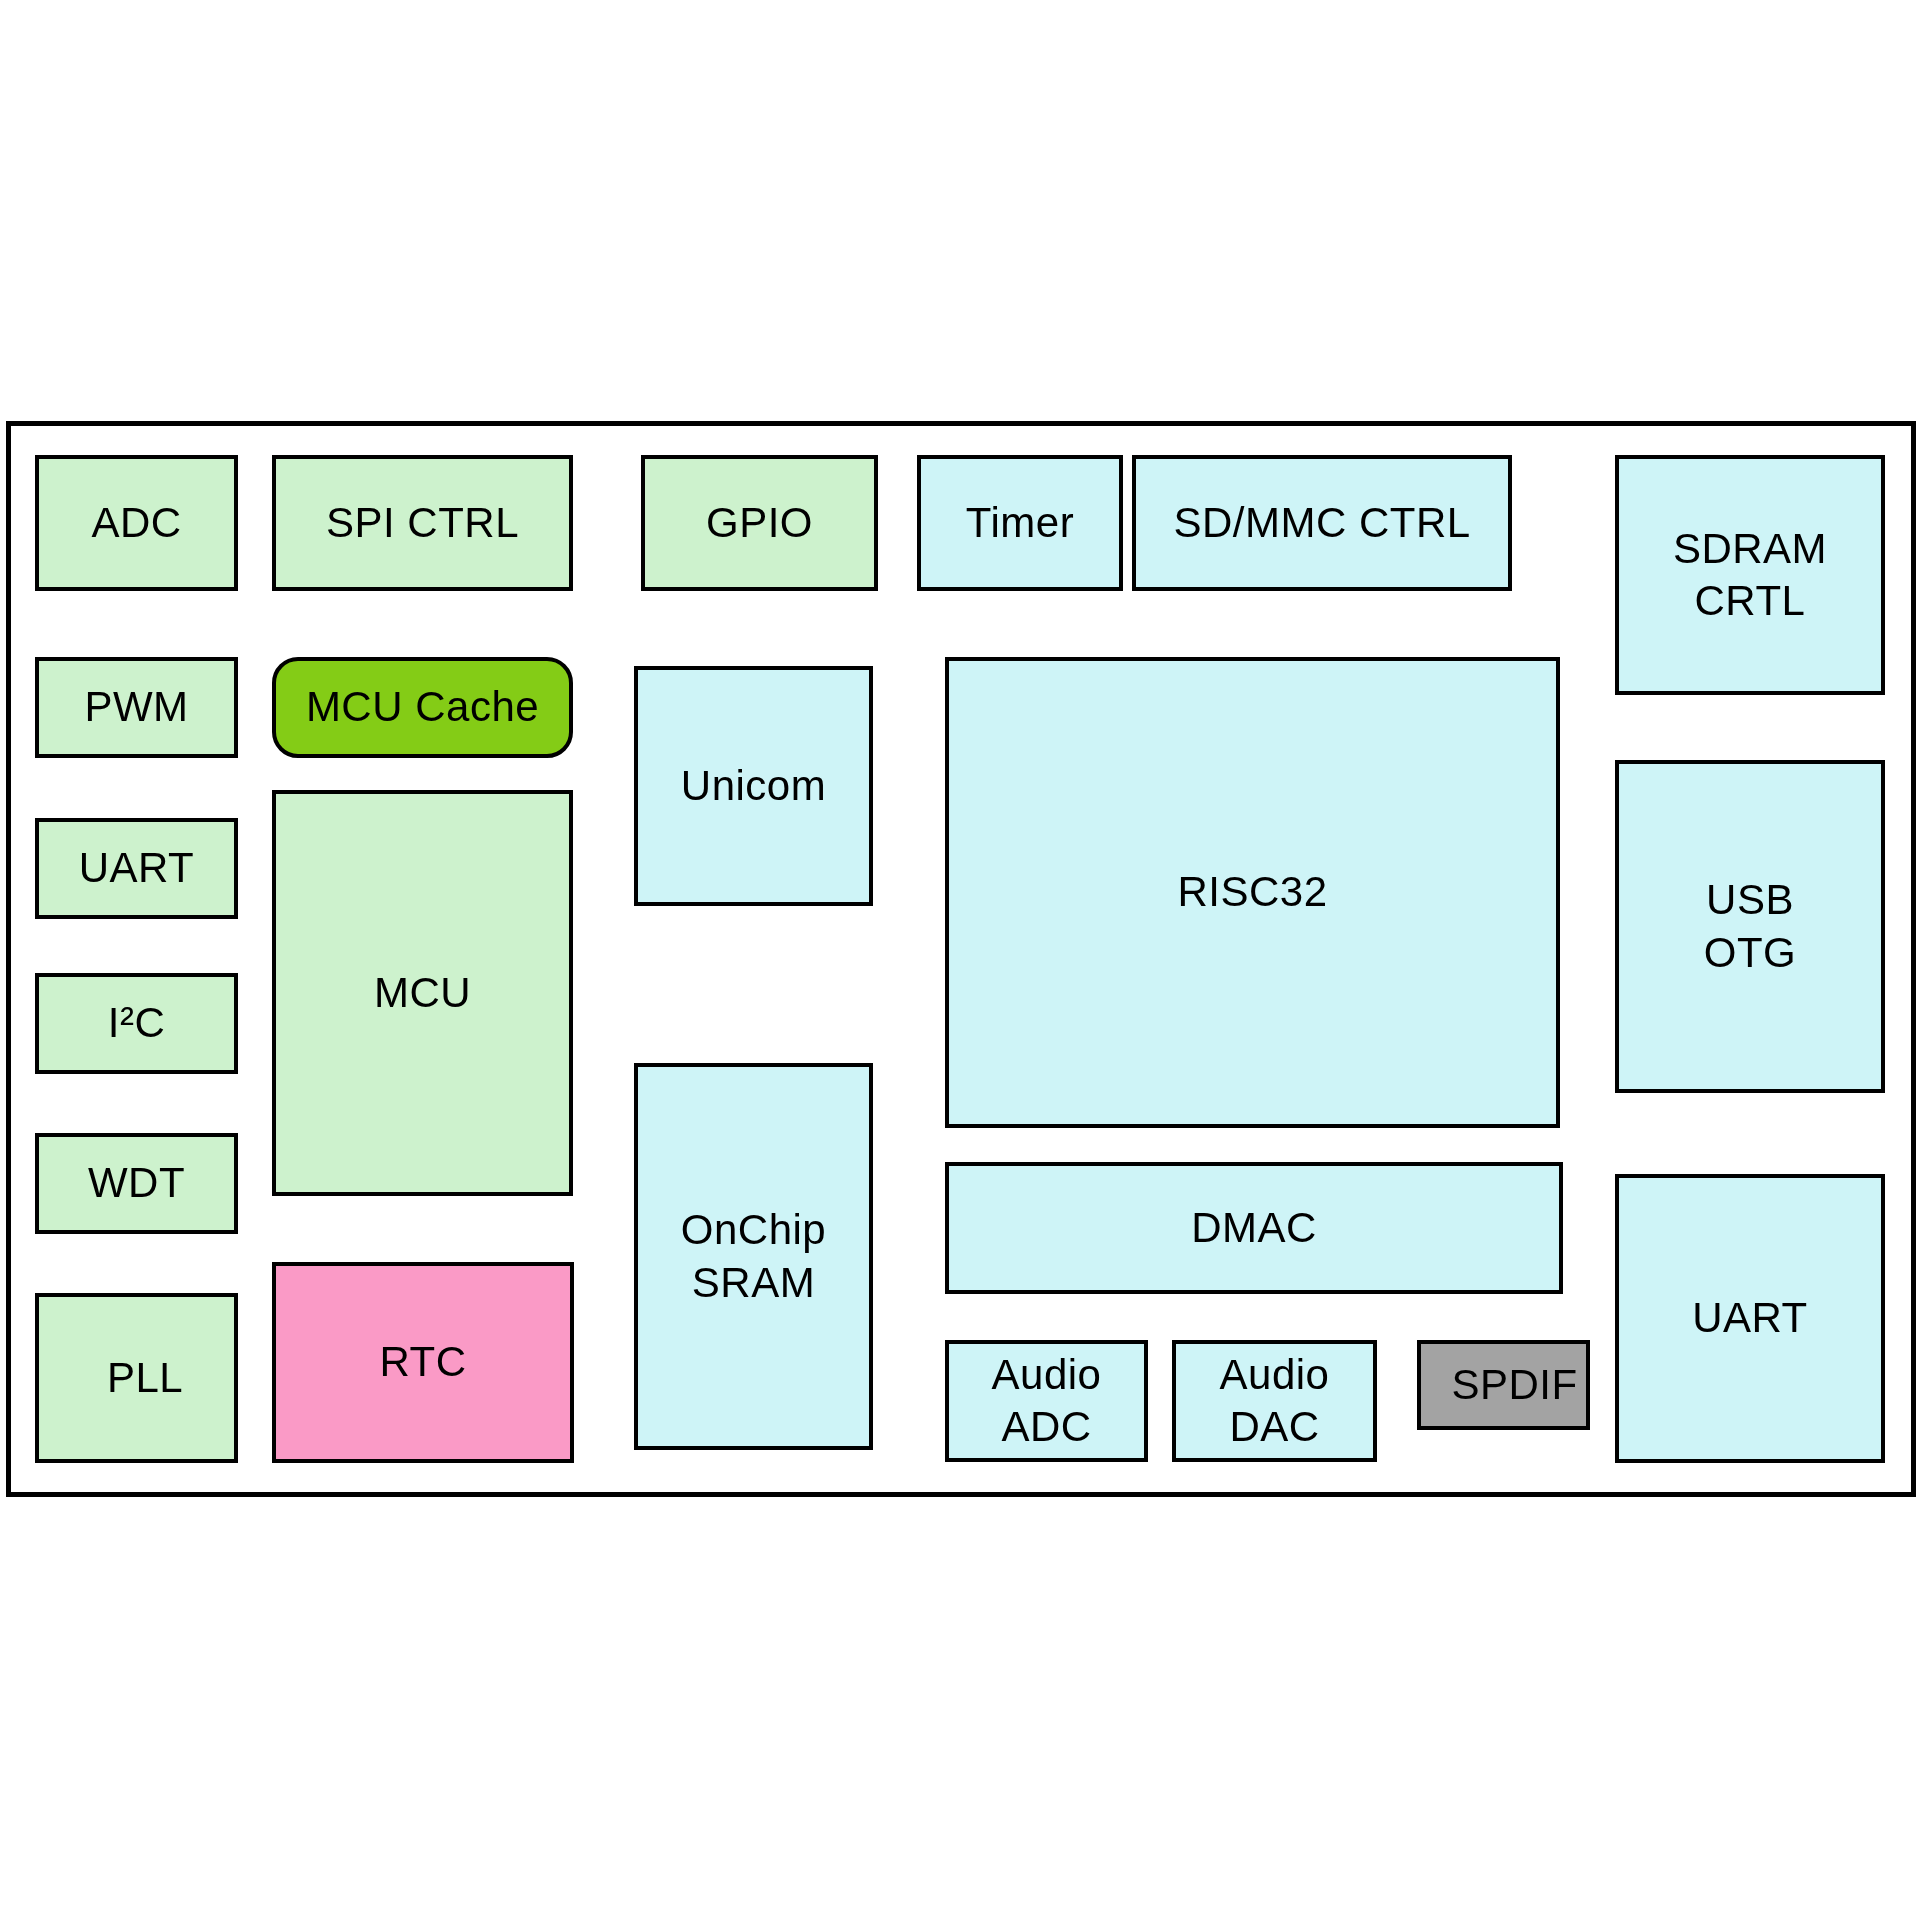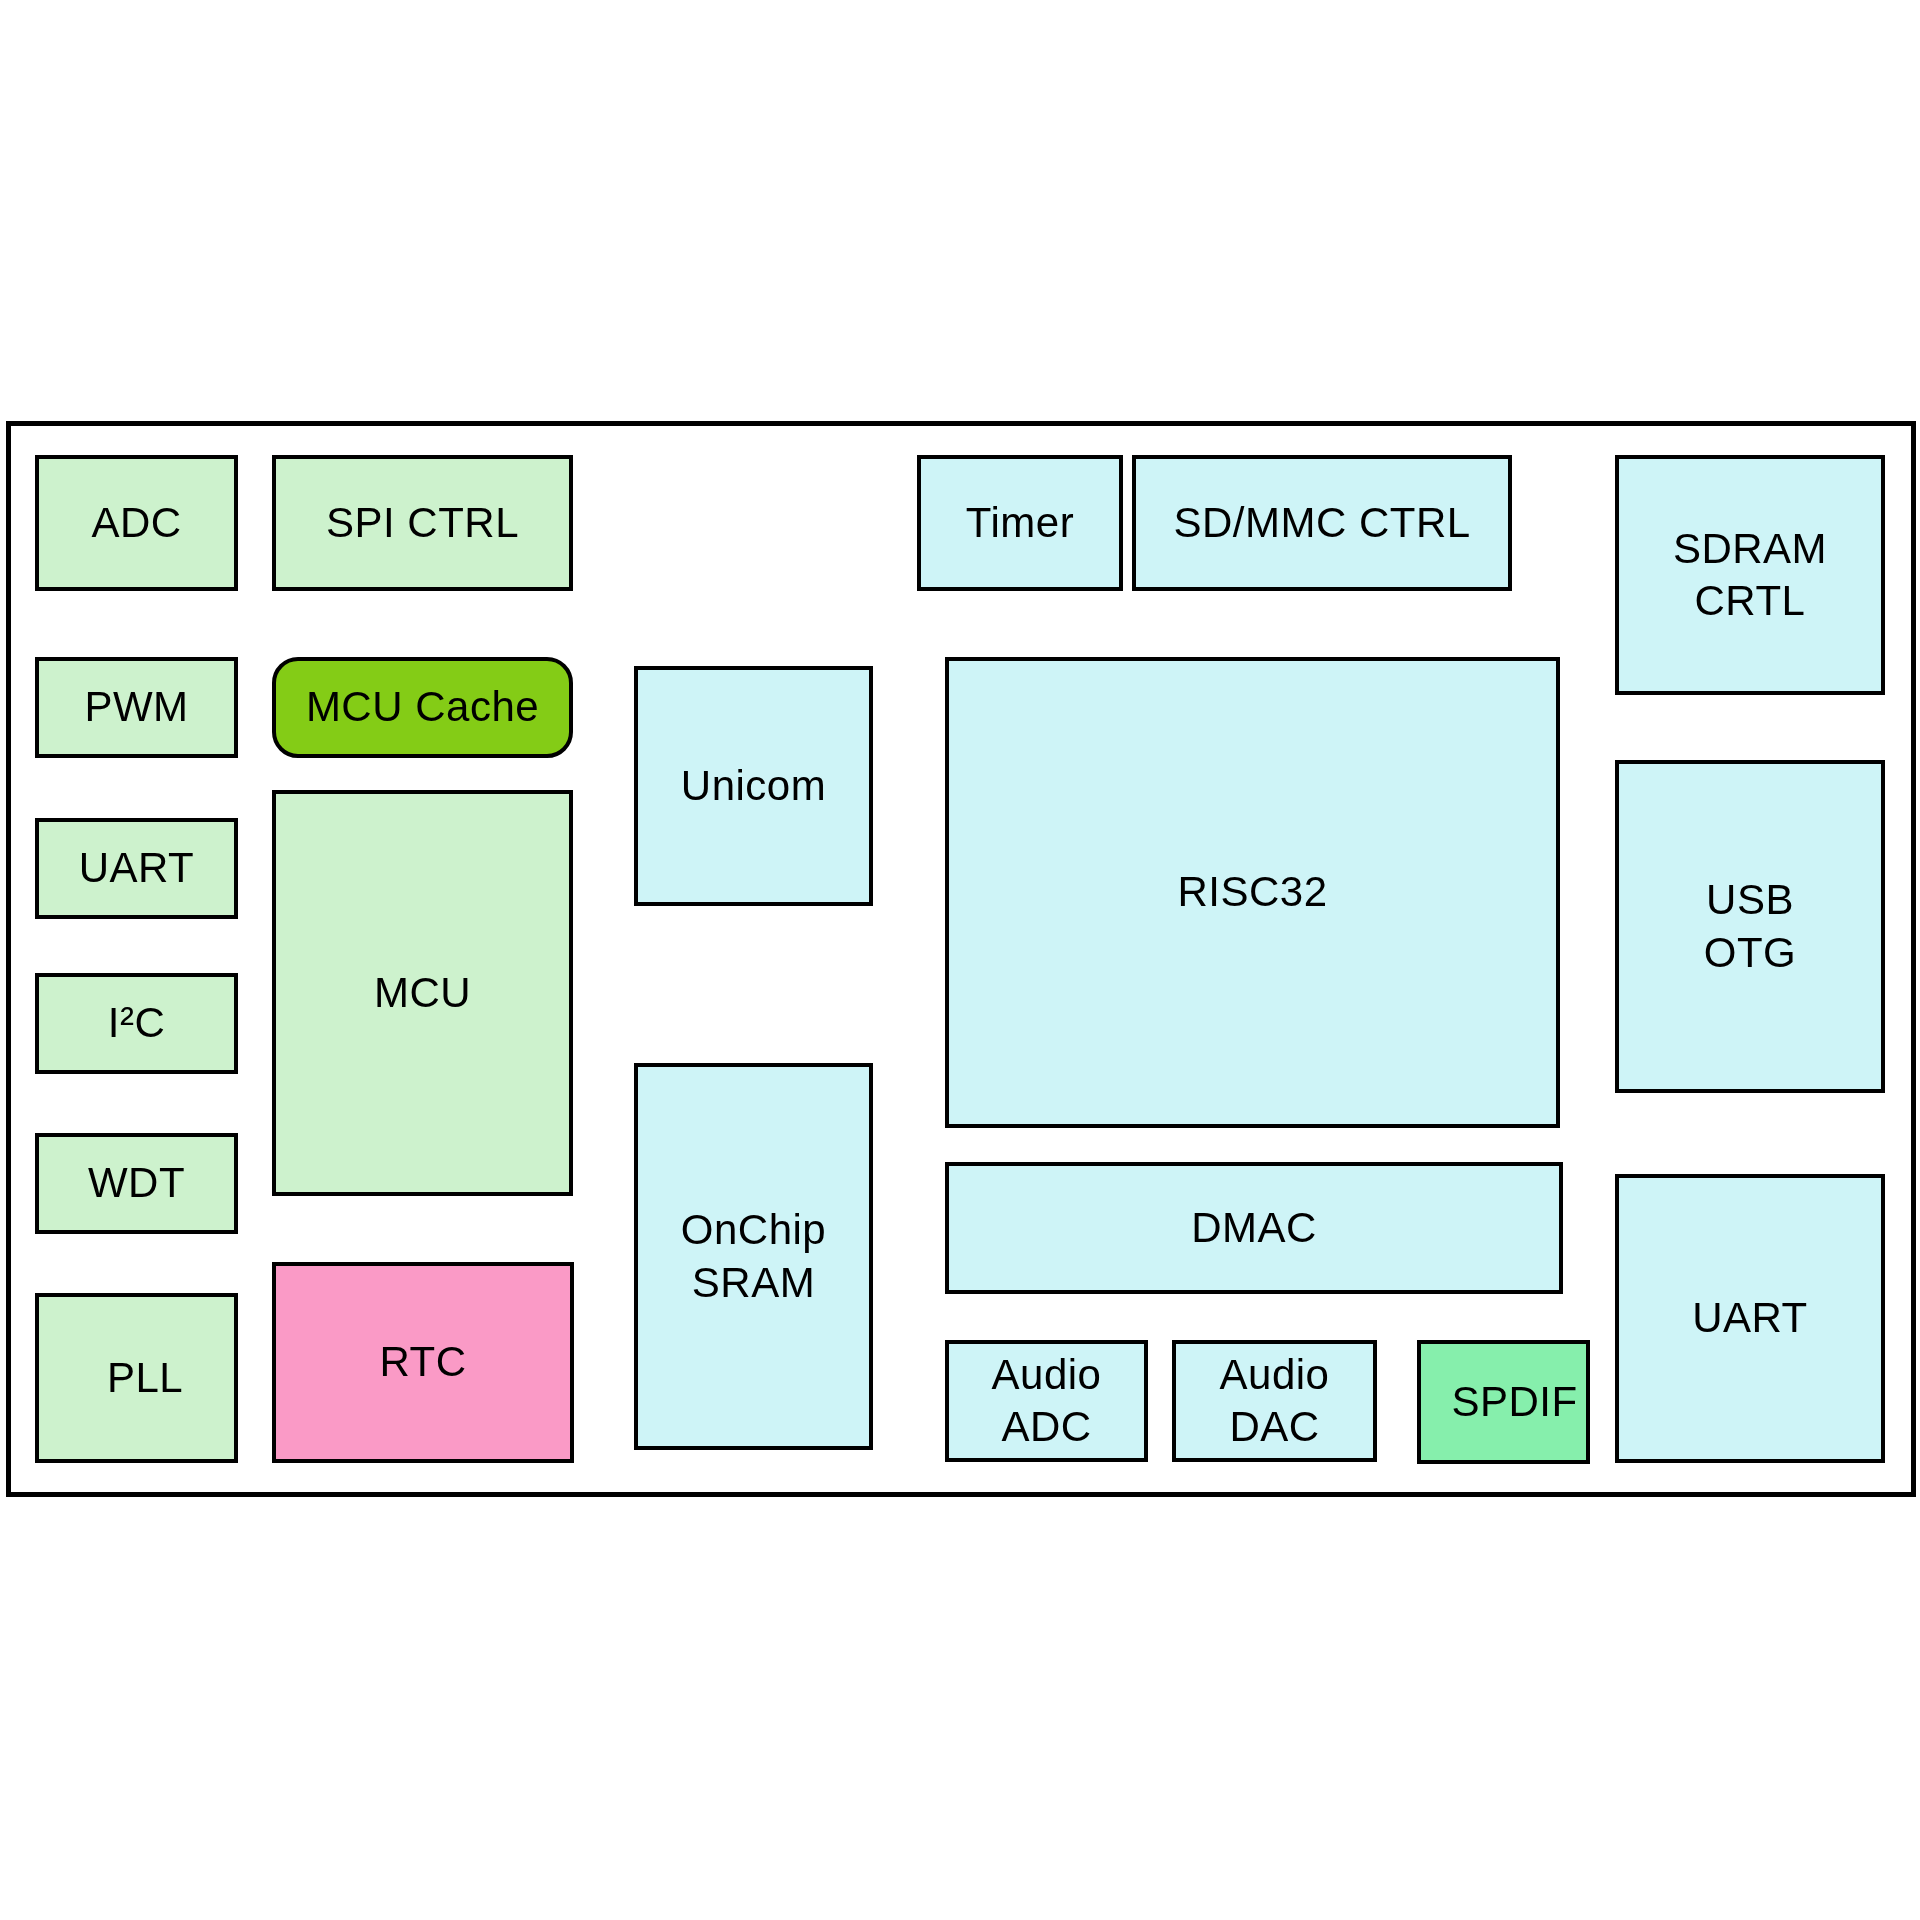--- a/index.html
+++ b/index.html
@@ -48,20 +48,23 @@
 
 <div id="canvas">
 
   <div class="outer-rect"></div>
 
   <div class="block" style="left: 35px; top: 455px; width: 203px; height: 136px; background: rgb(205, 242, 205);">
     <span class="lbl">ADC</span>
   </div>
   <div class="block" style="left: 272px; top: 455px; width: 301px; height: 136px; background: rgb(205, 242, 205);">
     <span class="lbl">SPI CTRL</span>
+  </div>
+  <div class="block" style="left: 641px; top: 455px; width: 237px; height: 136px; background: rgb(205, 242, 205);">
+    <span class="lbl">GPIO</span>
   </div>
   <div class="block" style="left: 917px; top: 455px; width: 206px; height: 136px; background: rgb(206, 244, 247);">
     <span class="lbl">Timer</span>
   </div>
   <div class="block" style="left: 1132px; top: 455px; width: 380px; height: 136px; background: rgb(206, 244, 247);">
     <span class="lbl">SD/MMC CTRL</span>
   </div>
   <div class="block" style="left: 1615px; top: 455px; width: 270px; height: 240px; background: rgb(206, 244, 247);">
     <span class="lbl">SDRAM
 CRTL</span>
@@ -115,17 +118,17 @@
     <span class="lbl">RTC</span>
   </div>
   <div class="block" style="left: 945px; top: 1340px; width: 203px; height: 122px; background: rgb(206, 244, 247);">
     <span class="lbl">Audio
 ADC</span>
   </div>
   <div class="block" style="left: 1172px; top: 1340px; width: 205px; height: 122px; background: rgb(206, 244, 247);">
     <span class="lbl">Audio
 DAC</span>
   </div>
-  <div class="block" style="left: 1417px; top: 1340px; width: 173px; height: 124px; background: #86efac; padding-left: 22px;">
+  <div class="block" style="left: 1417px; top: 1340px; width: 173px; height: 90px; background: #a3a3a3; padding-left: 22px;">
     <span class="lbl">SPDIF</span>
   </div>
 
 </div>
 
 </body></html>

